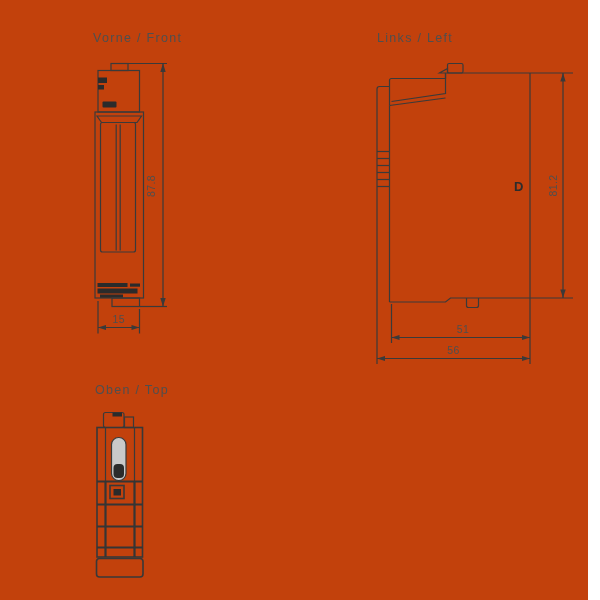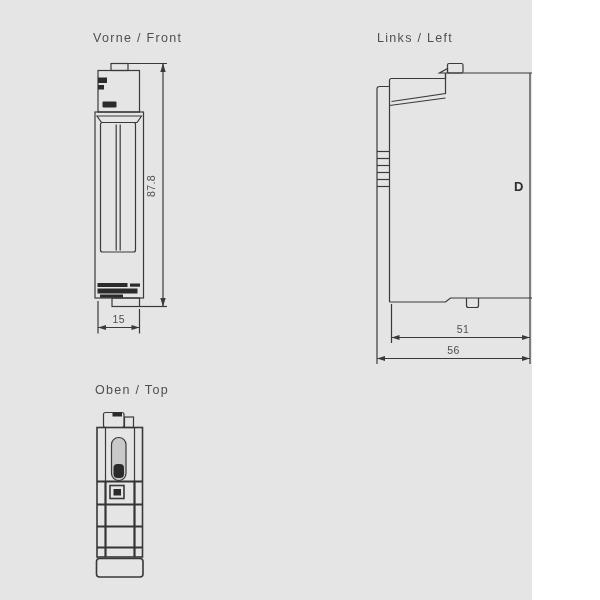--- a/index.html
+++ b/index.html
@@ -1,16 +1,16 @@
 <!DOCTYPE html>
 <html><head>
 <meta charset="utf-8">
 <style>
   html,body{margin:0;padding:0;background:#ffffff;}
-  .canvas{position:relative;width:532px;height:600px;background:#e5e5e5;overflow:hidden;
+  .canvas{position:relative;width:588px;height:600px;background:#c2410c;overflow:hidden;
           font-family:"Liberation Sans", sans-serif;}
   svg{display:block;}
   svg text{font-family:"Liberation Sans", sans-serif;}
   .ln{fill:none;stroke:#3a3a3a;stroke-width:1.2;}
   .ln-th{fill:none;stroke:#353535;stroke-width:2.2;}
   .ln-md{fill:none;stroke:#383838;stroke-width:1.6;}
   .fil{fill:#2b2b2b;stroke:none;}
   .gray-fill{fill:#c9c9c9;stroke:#3a3a3a;stroke-width:1.2;}
   .arrow{fill:#3a3a3a;stroke:none;}
   .title-text{font-size:12.5px;letter-spacing:1.3px;fill:#4f4f4f;}

